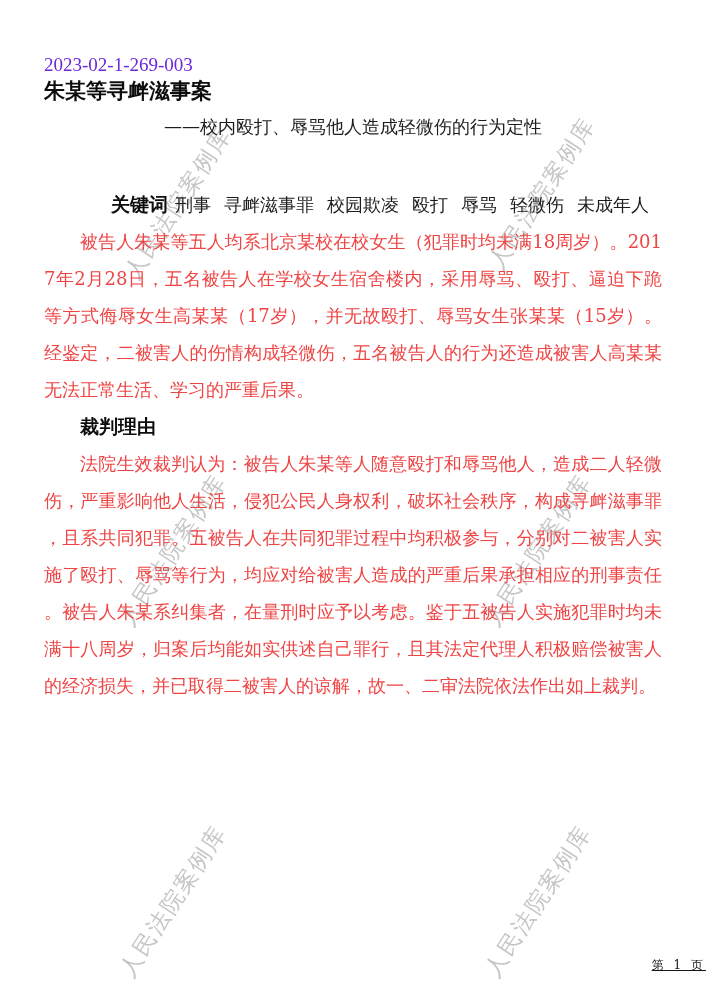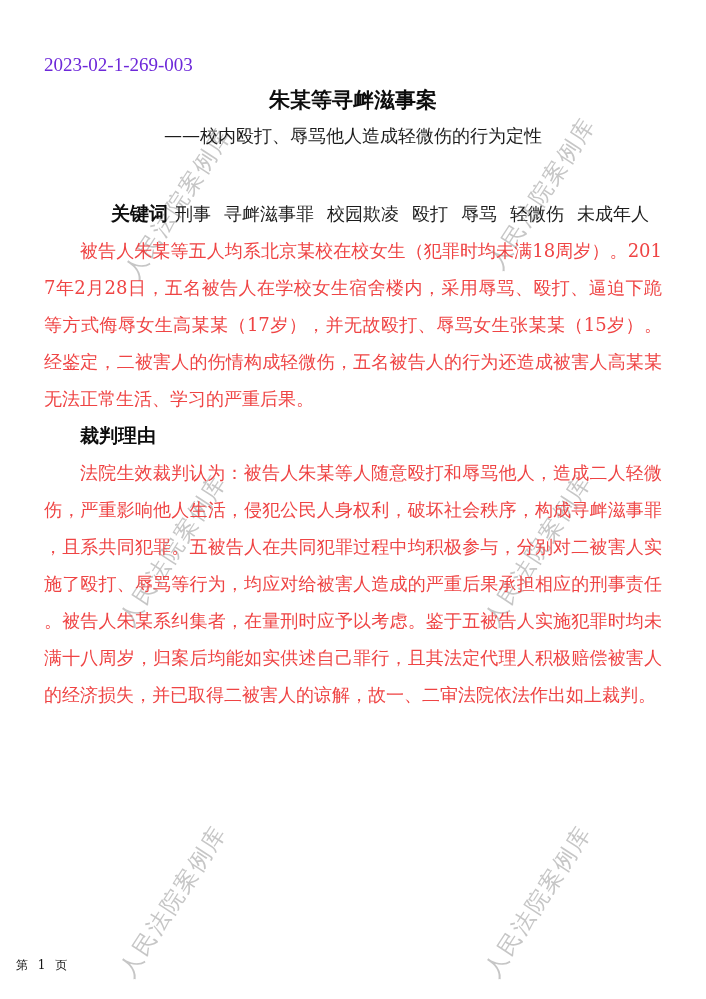--- a/index.html
+++ b/index.html
@@ -33,22 +33,20 @@
   .wm-6 { left:538px; top:901px; }
   
   .content { position:relative; z-index:1; padding:54px 44px 0 44px; }
   .doc-number {
     font-size:19px;
     line-height:22px;
     font-family:"Liberation Serif","DejaVu Serif",serif;
     color:#6d28d9;
   }
   .case-title {
-    margin-top:9px;
-    text-align:center;
     font-family:"DejaVu Sans","Liberation Sans",sans-serif;
     font-weight:700;
     font-size:21px;
     line-height:30px;
     color:#0d0d0d;
   }
   .case-subtitle {
     margin-top:8px;
     text-align:center;
     font-size:18px;
@@ -86,24 +84,25 @@
     text-indent:36px;
     text-align:justify;
     word-break:break-all;
     line-break:anywhere;
     color:#ef4444;
   }
   .page-footer {
     position:absolute;
     left:16px; right:0; bottom:25px;
     z-index:1;
-    text-align:left;
+    text-align:right;
     font-size:12px;
     letter-spacing:3px;
     color:#161616;
+    text-decoration:underline;
   }
 </style>
 </head>
 <body>
 
 <div class="page">
 
   <div class="watermark-layer">
     <span class="wm wm-1">人民法院案例库</span>
     <span class="wm wm-2">人民法院案例库</span>

